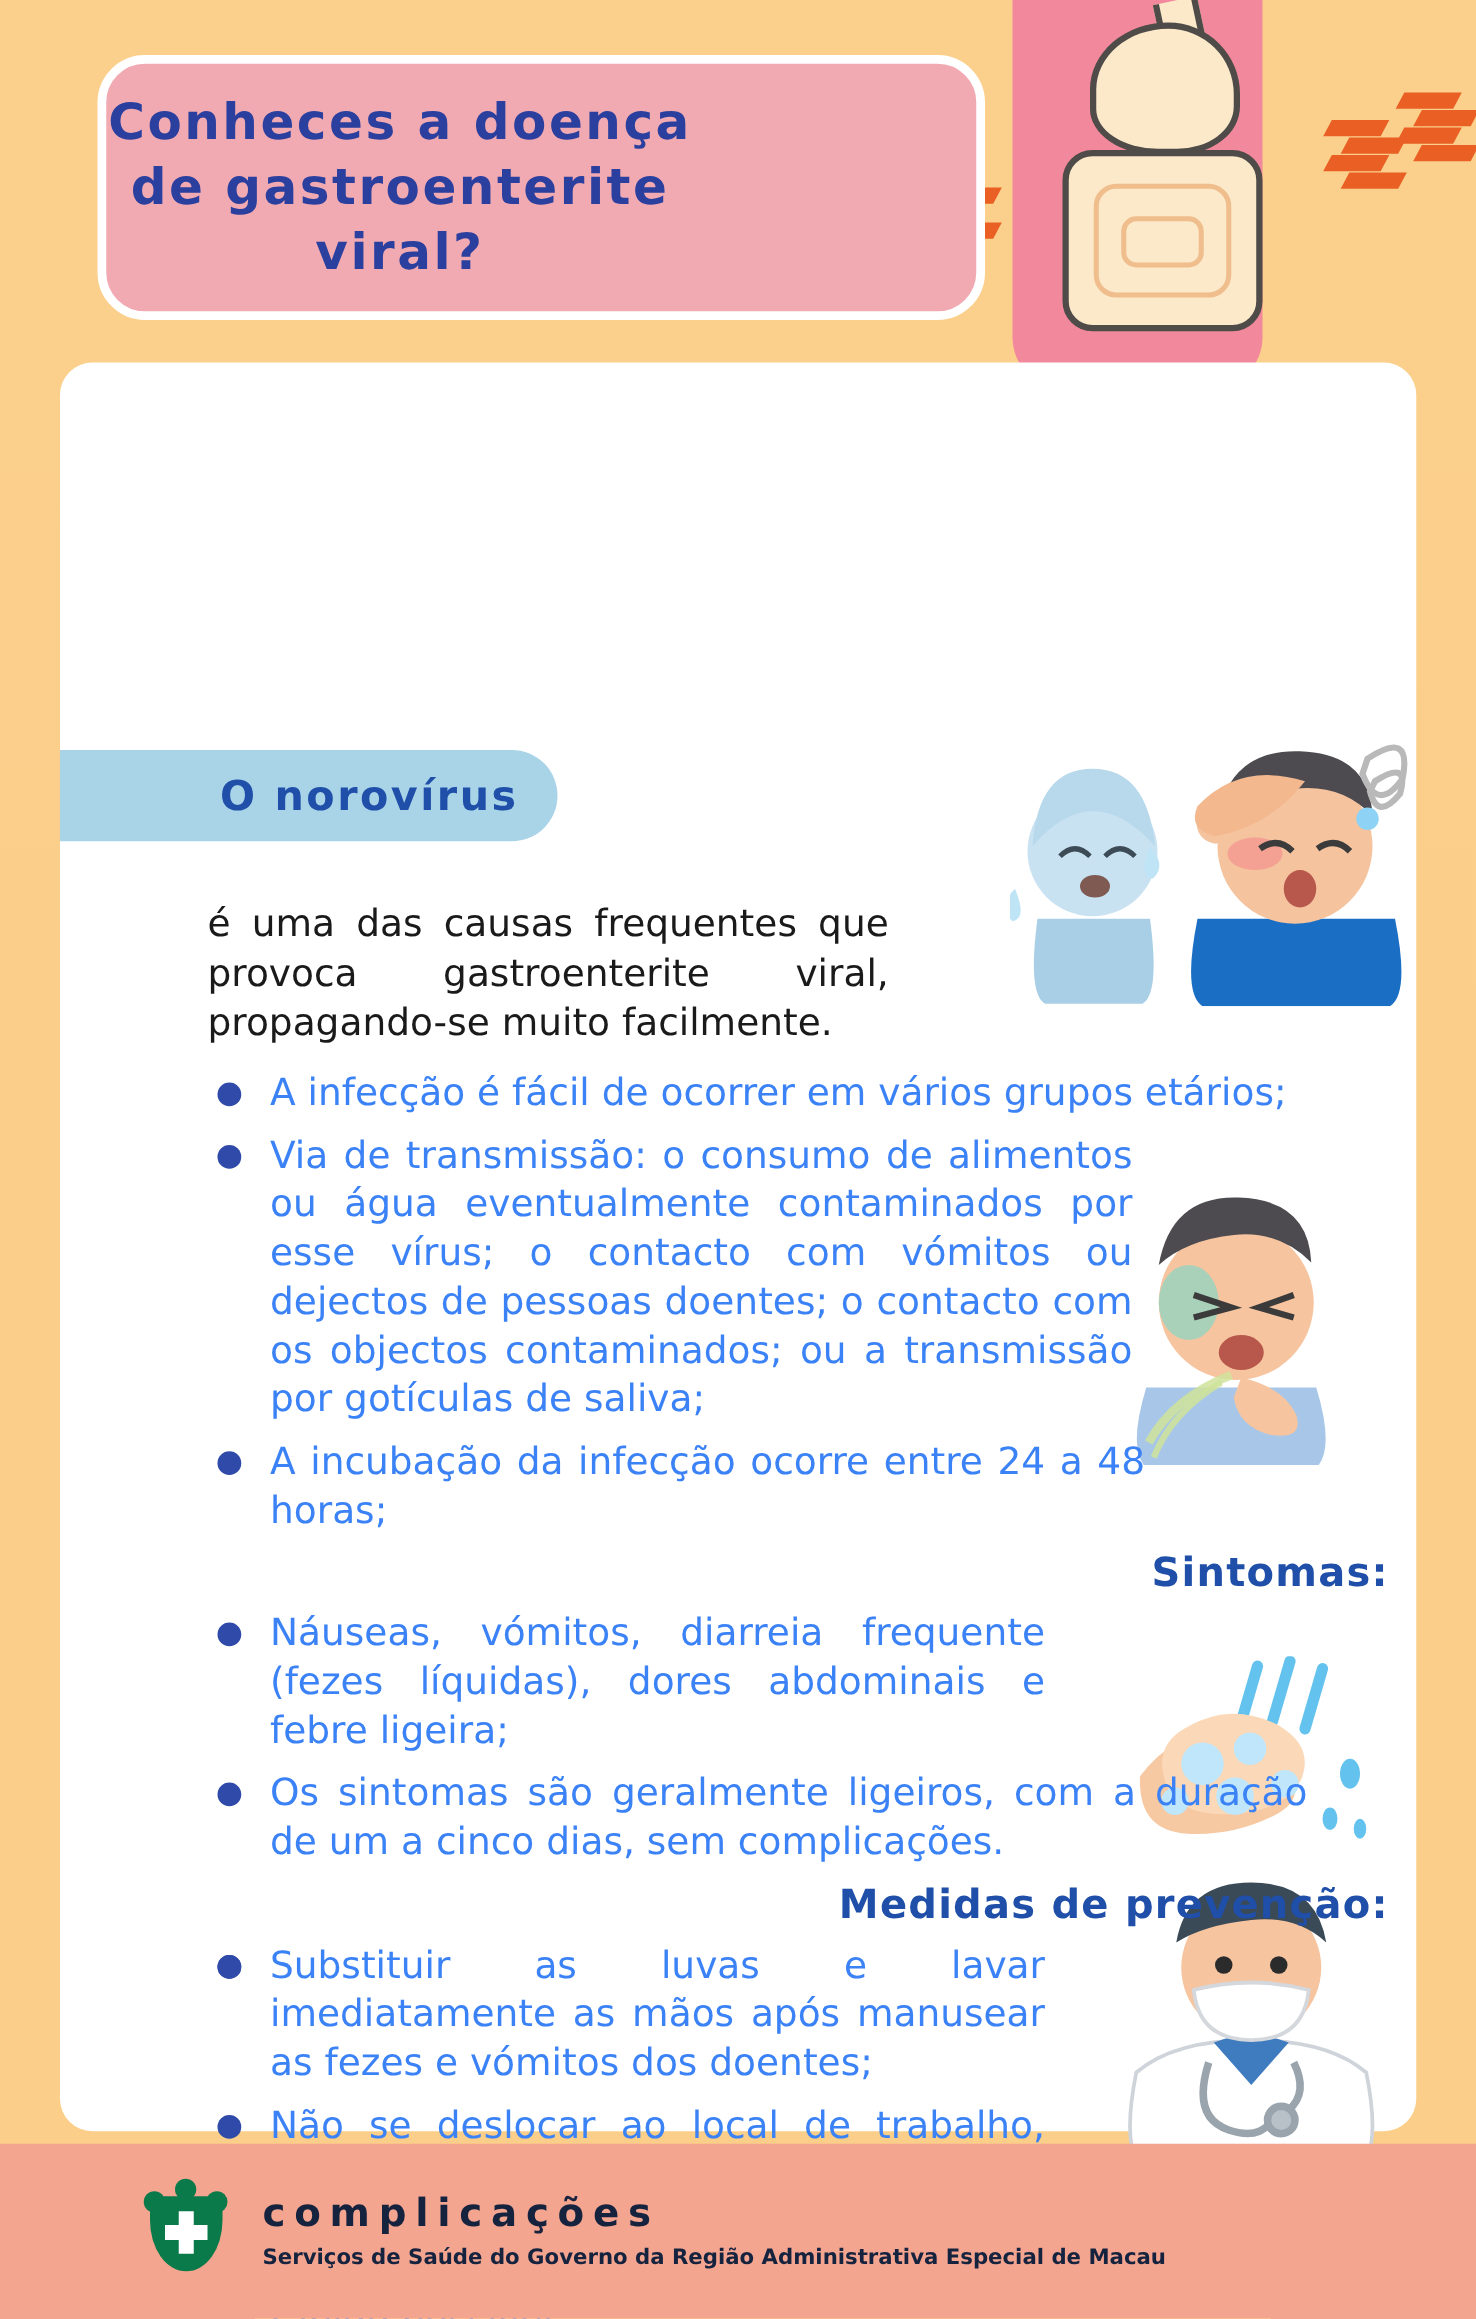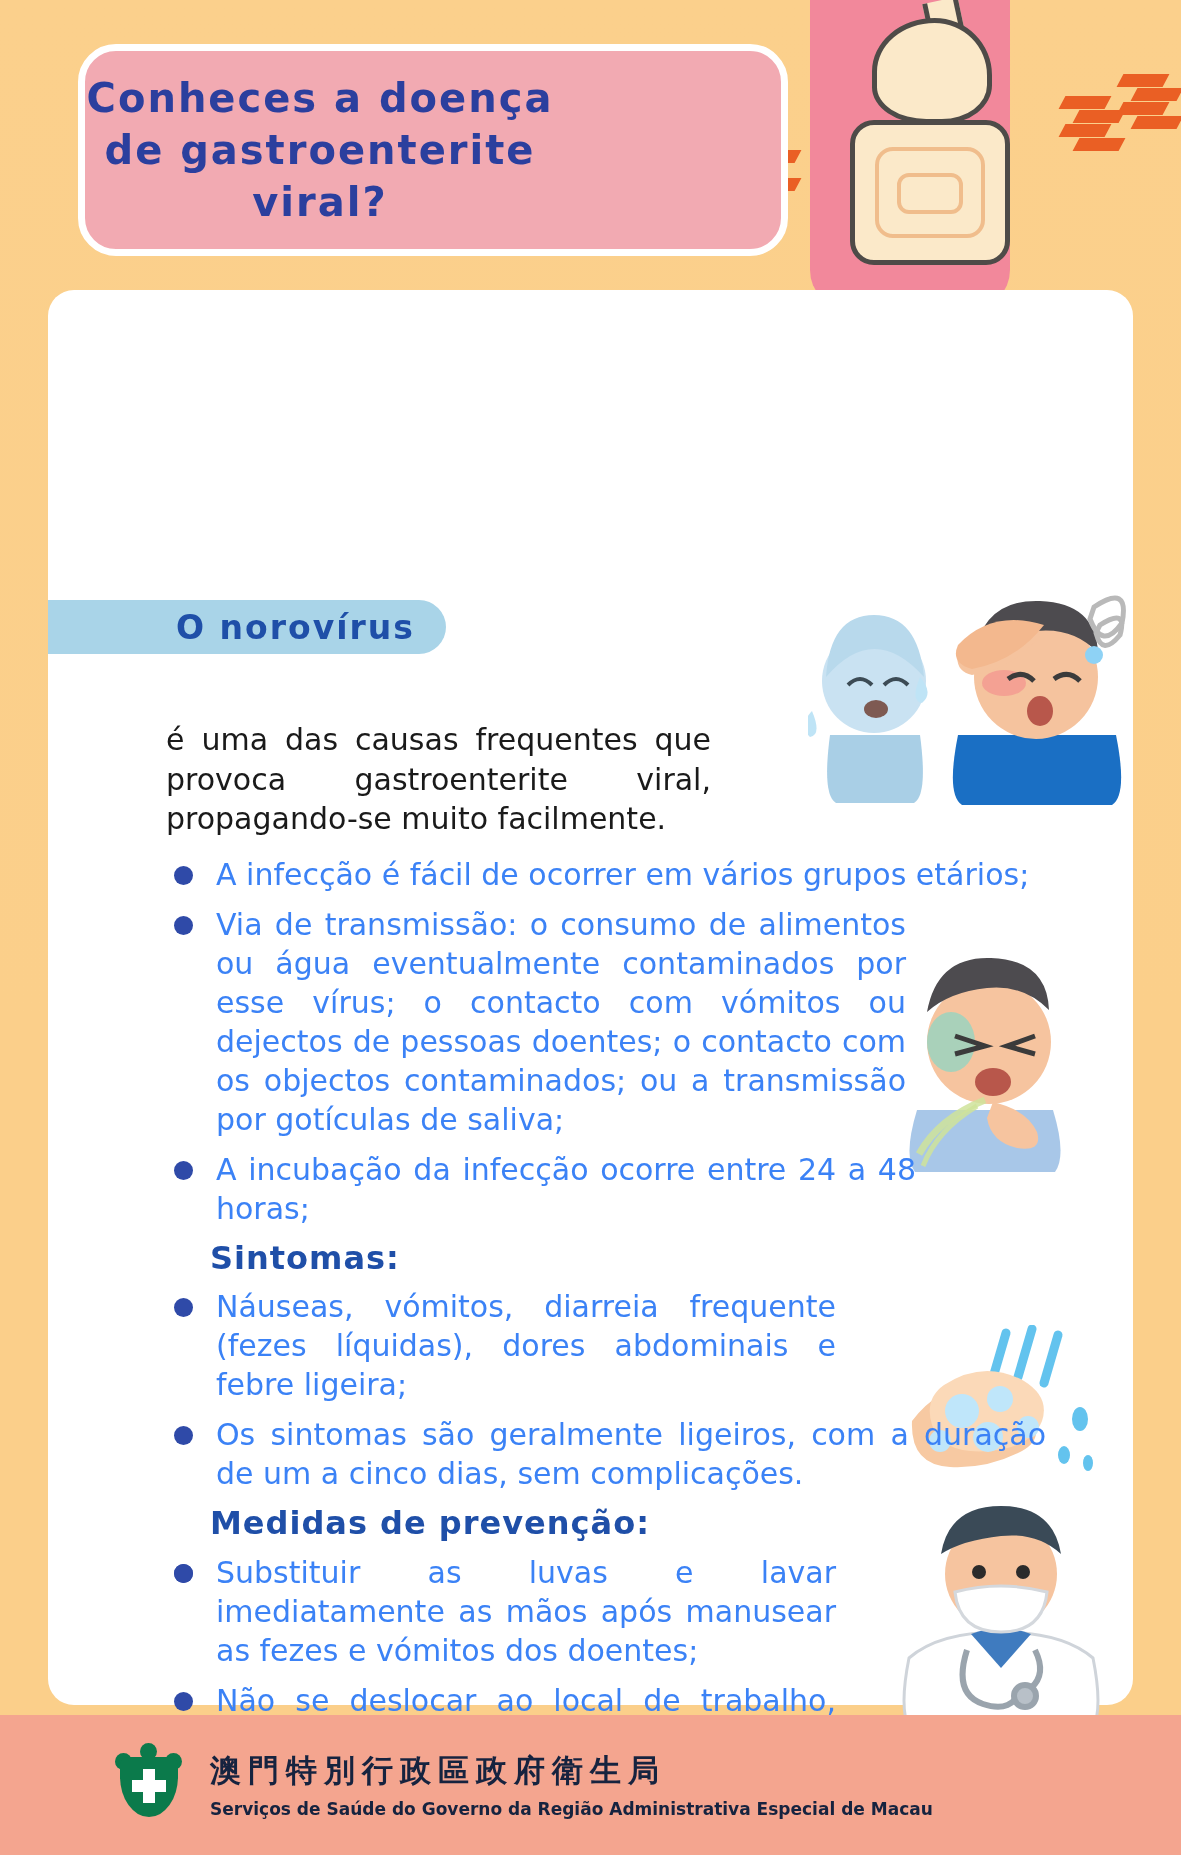--- a/index.html
+++ b/index.html
@@ -154,21 +154,21 @@
     height: 1415px;
     background: #ffffff;
     border-radius: 26px;
   }
 
   .ribbon {
     position: absolute;
     left: 0px;
     top: 310px;
     width: 398px;
-    height: 54px;
+    height: 73px;
     background: #a9d4e8;
     border-radius: 0 40px 40px 0;
     display: flex;
     align-items: center;
   }
   .ribbon-label {
     color: #1f4fa8;
     font-size: 33px;
     font-weight: bold;
     letter-spacing: 2px;
@@ -219,20 +219,21 @@
   .w-mid     { width: 690px; }
   .w-full    { width: 830px; }
   .w-short   { width: 620px; }
 
   .section-head {
     color: #1f4fa8;
     font-weight: bold;
     font-size: 32px;
     letter-spacing: 1px;
     margin: 8px 0 10px 44px;
+    text-align: right;
   }
 
   
   .ill { position: absolute; }
 
   
   .people-top { left: 760px; top: 295px; width: 320px; height: 220px; }
 
   
   .cough-boy { left: 845px; top: 660px; width: 190px; height: 225px; }
@@ -486,19 +487,19 @@
     <div class="footer-inner">
       <div class="logo">
         <div class="logo-fig a"></div>
         <div class="logo-fig b"></div>
         <div class="logo-fig c"></div>
         <div class="shield"></div>
         <div class="cross-v"></div>
         <div class="cross-h"></div>
       </div>
       <div>
-        <div class="footer-cn">澳門特別行政區政府衛生局</div>
+        <div class="footer-cn">complicações</div>
         <div class="footer-pt">Serviços de Saúde do Governo da Região Administrativa Especial de Macau</div>
       </div>
     </div>
   </div>
 
 </div>
 
 </body></html>

